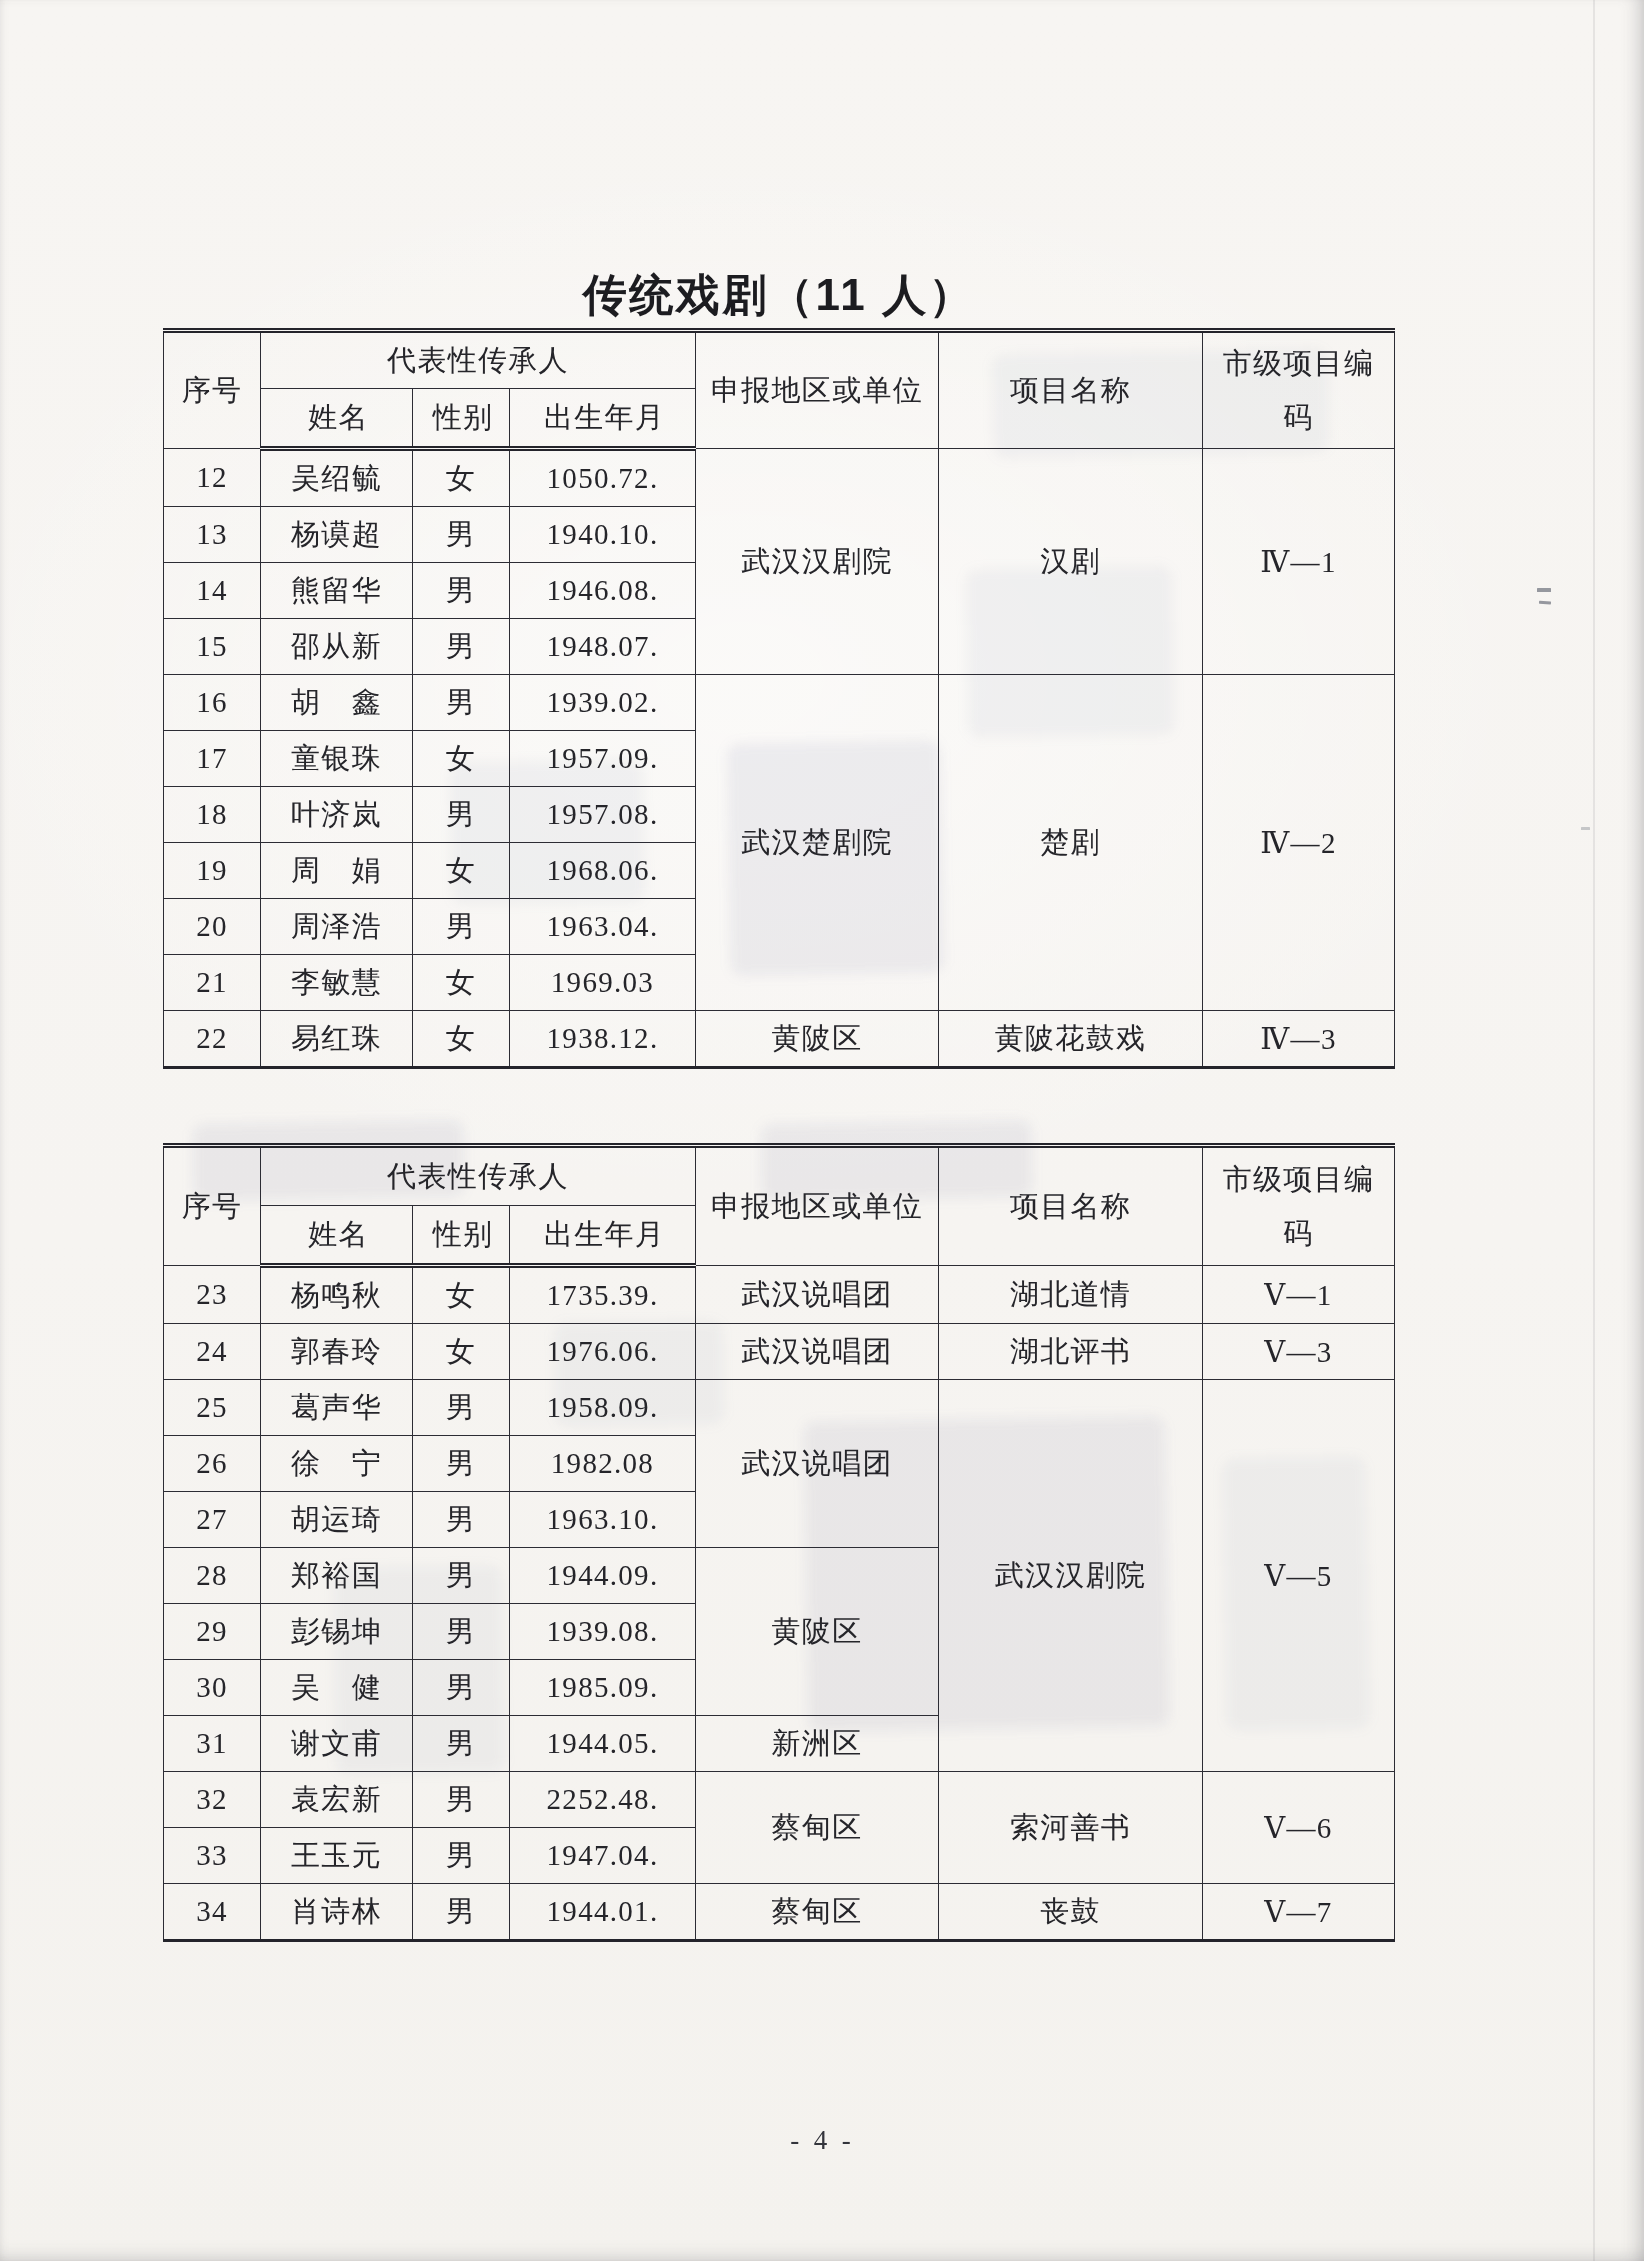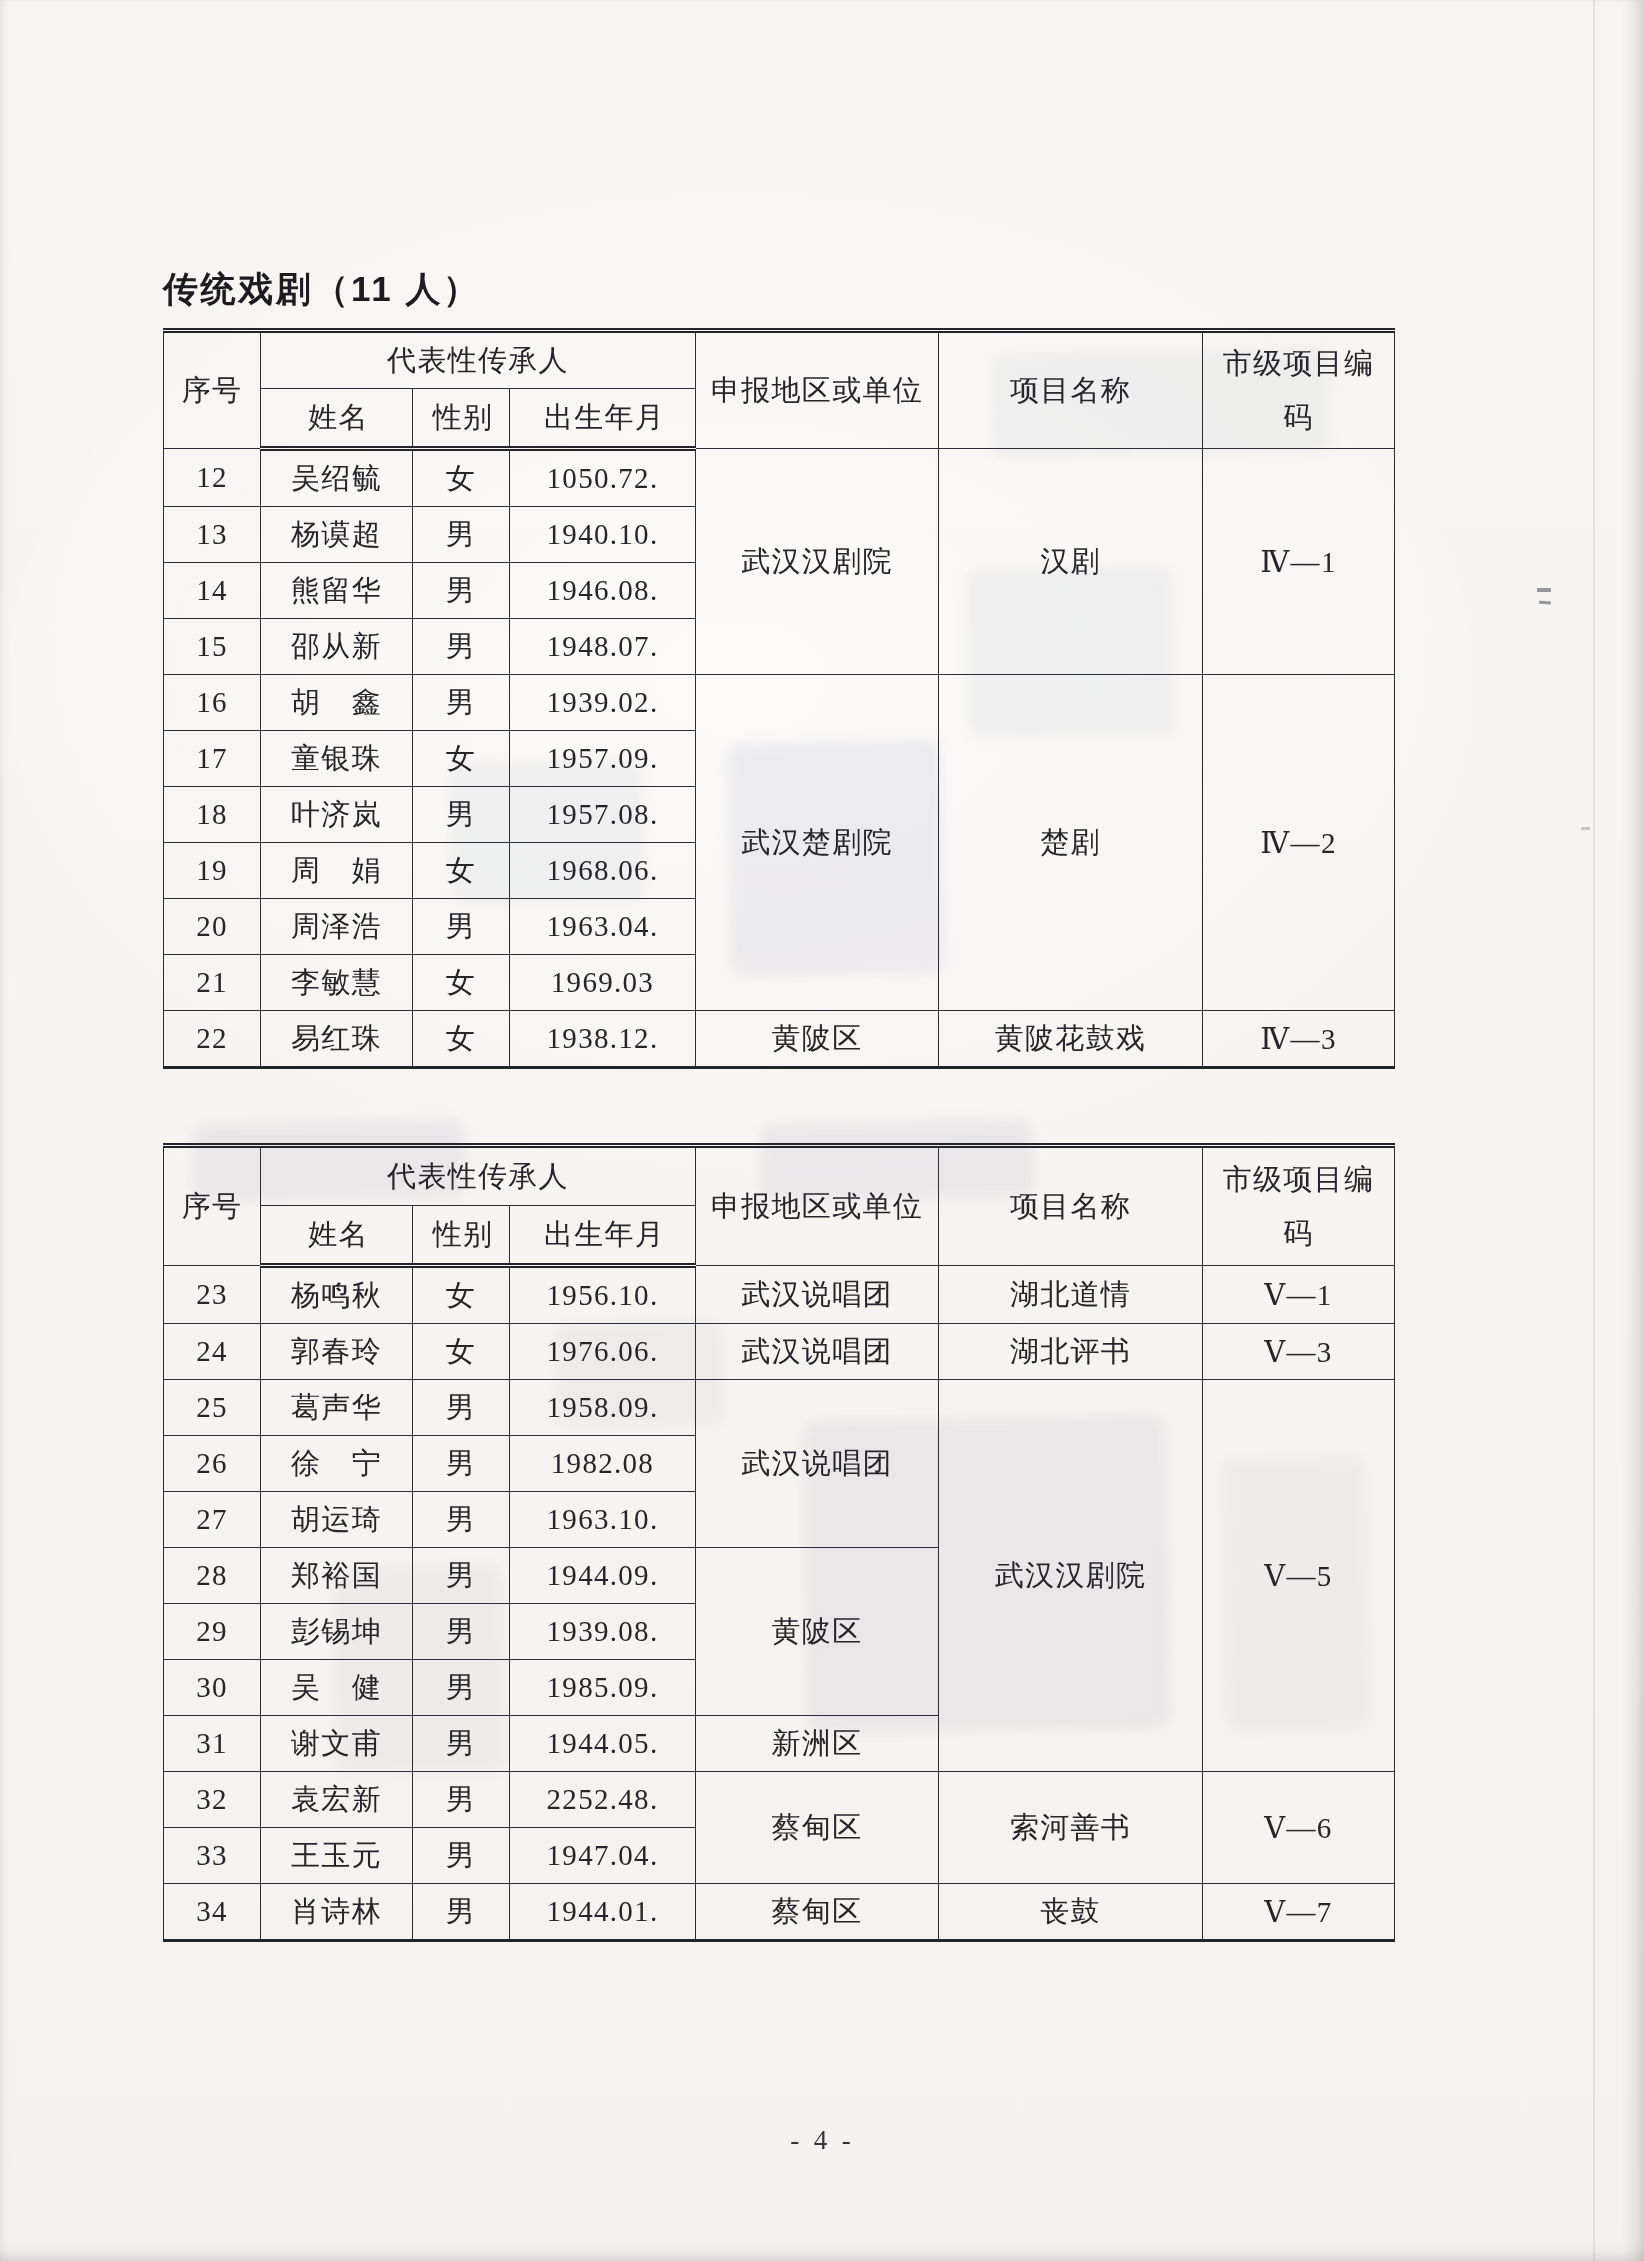--- a/index.html
+++ b/index.html
@@ -20,22 +20,23 @@
   
   .edge-line{position:absolute;top:0;bottom:0;width:1.9px;background:rgba(120,122,130,.14);}
   
   .tick{position:absolute;background:rgba(70,75,90,.55);border-radius:0.6px;}
   
   .smudge{position:absolute;filter:blur(5.8px);background:rgba(105,115,150,.065);border-radius:11.6px;transform:rotate(-1deg);}
   .smudge.dark{background:rgba(95,105,140,.09);}
 
   .doc-title{
     position:absolute;left:163px;width:1232px;
+    text-align:center;
     font-family:"Liberation Sans","DejaVu Sans",sans-serif;
-    font-weight:700;font-size:35px;letter-spacing:2.6px;color:#1c1c20;
+    font-weight:700;font-size:44px;letter-spacing:2.6px;color:#1c1c20;
   }
   #title-1{top:266px;}
   #title-2{top:1090px;}
 
   table.sheet{
     position:absolute;left:163px;width:1232px;
     border-collapse:collapse;table-layout:fixed;
     font-size:29px;color:#25252a;
   }
   #table-1{top:328px;}
@@ -211,21 +212,21 @@
         <th>姓名</th>
         <th>性别</th>
         <th>出生年月</th>
       </tr>
     </thead>
     <tbody>
         <tr>
           <td class="c-seq">23</td>
           <td class="c-name">杨鸣秋</td>
           <td class="c-gender">女</td>
-          <td class="c-birth">1956.10.</td>
+          <td class="c-birth">1735.39.</td>
           <td class="c-unit" rowspan="1">武汉说唱团</td>
           <td class="c-project" rowspan="1">湖北道情</td>
           <td class="c-code" rowspan="1">Ⅴ—1</td>
         </tr>
         <tr>
           <td class="c-seq">24</td>
           <td class="c-name">郭春玲</td>
           <td class="c-gender">女</td>
           <td class="c-birth">1976.06.</td>
           <td class="c-unit" rowspan="1">武汉说唱团</td>

